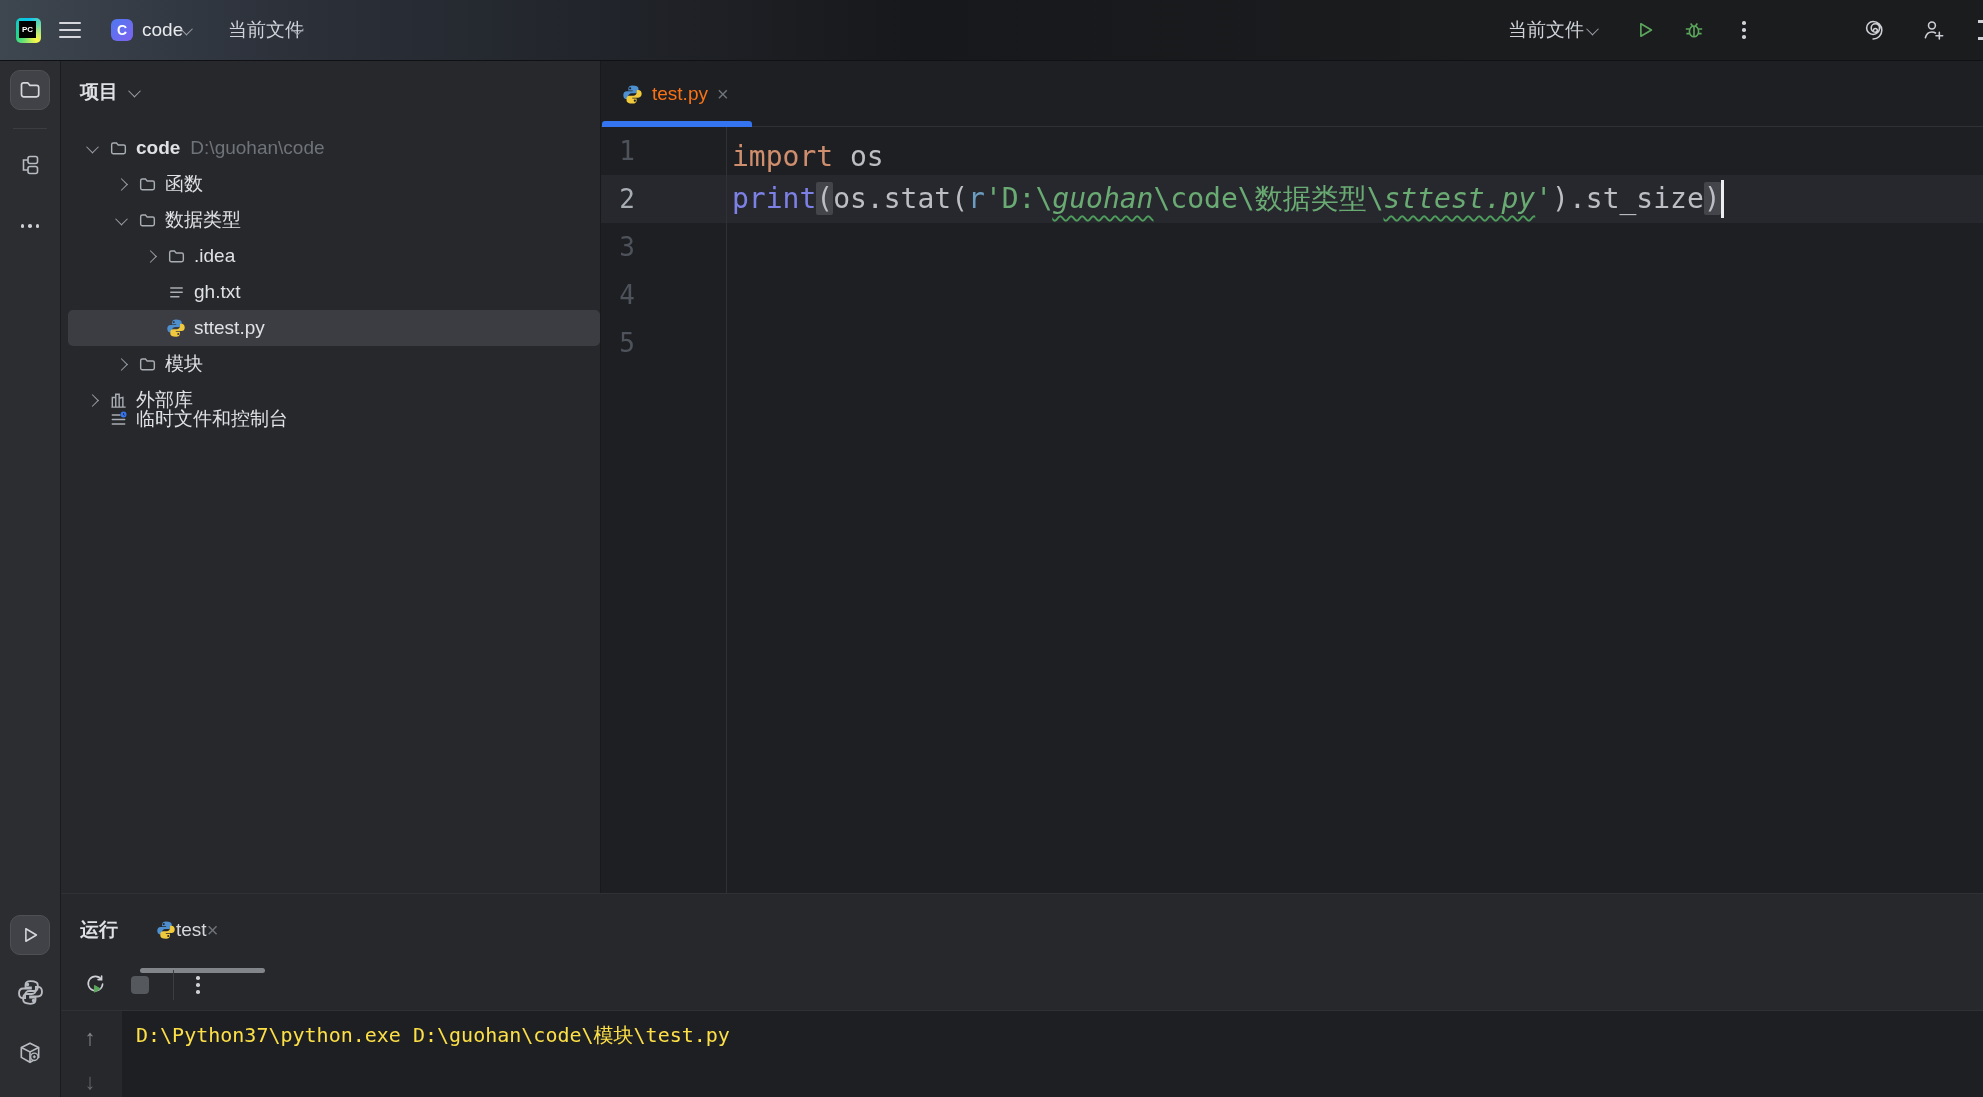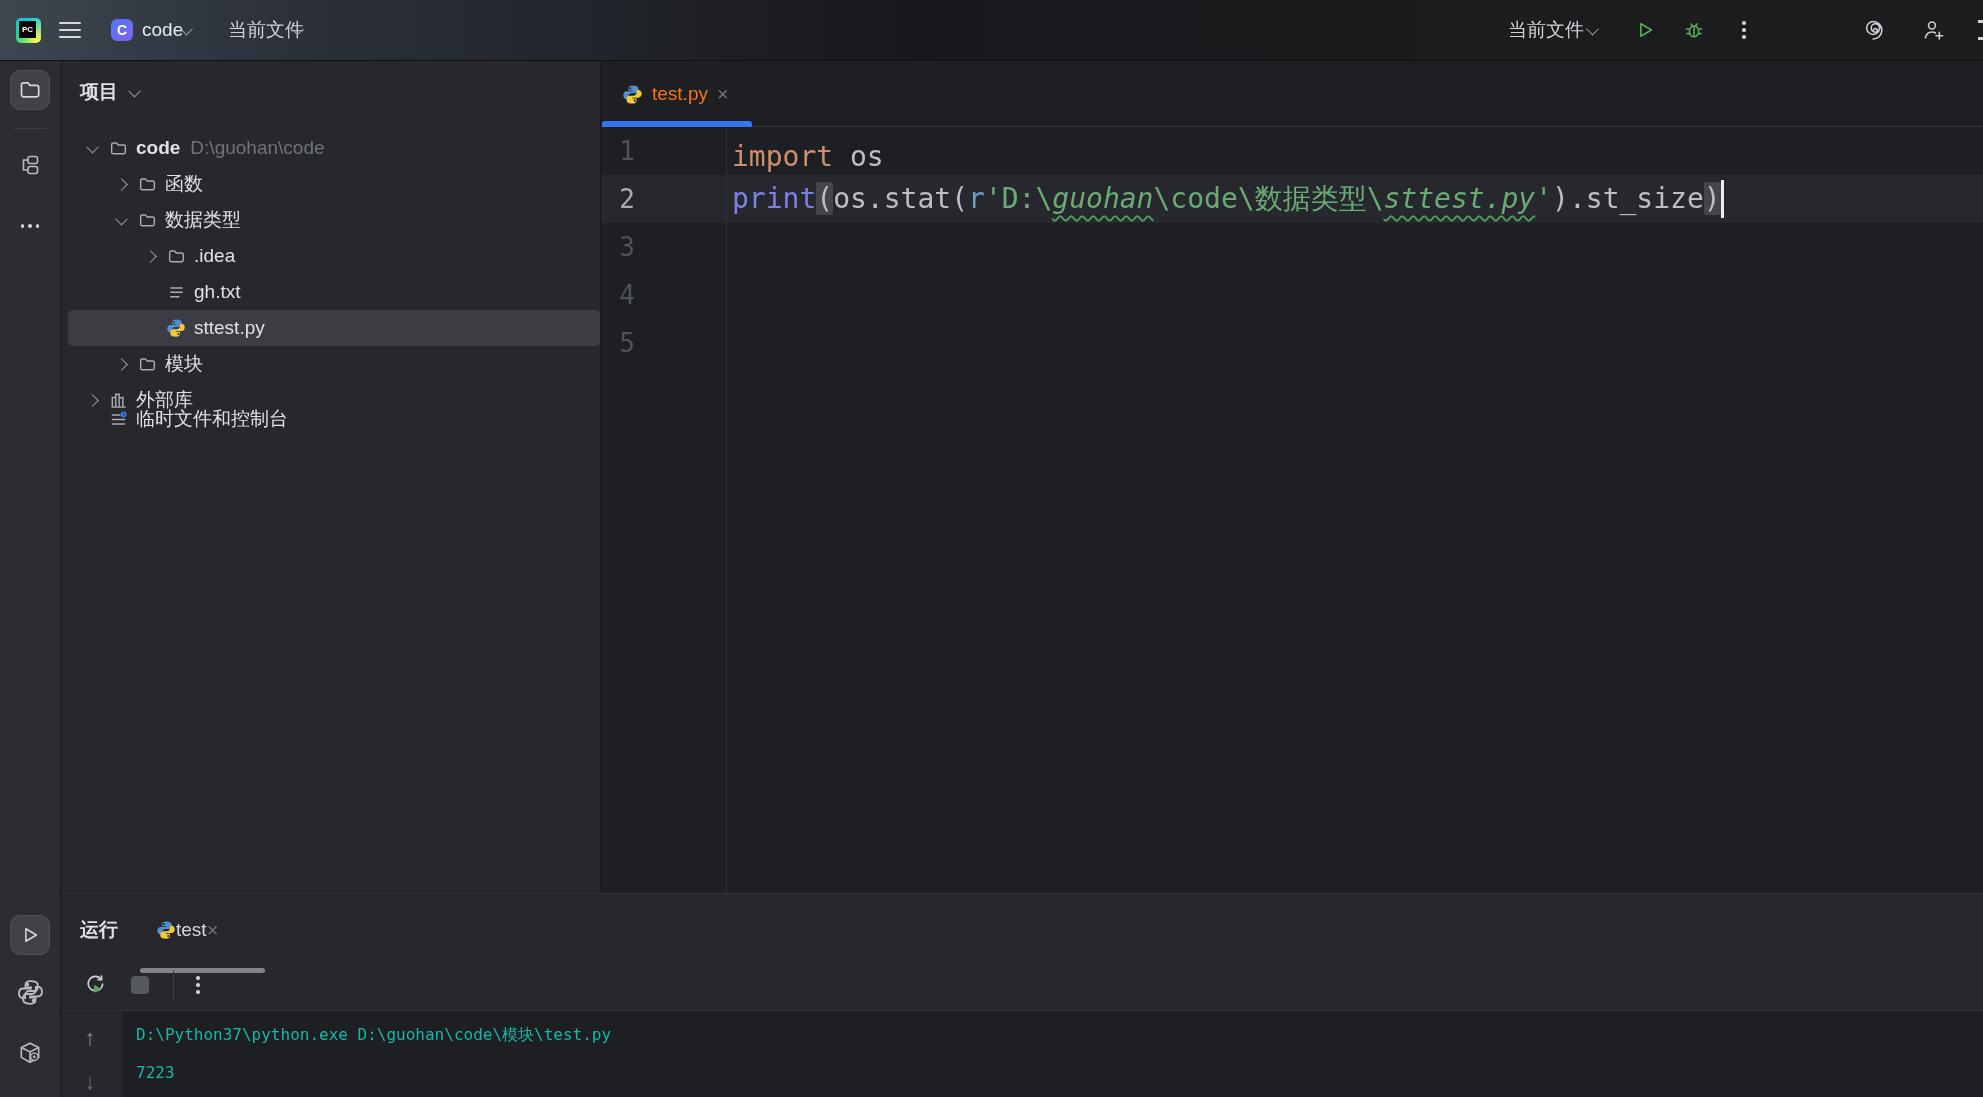--- a/index.html
+++ b/index.html
@@ -83,22 +83,22 @@
   #run-title { position:absolute; left:19px; top:20px; height:32px; display:flex; align-items:center; font-weight:bold; }
   #run-tab { position:absolute; left:79px; top:14px; width:125px; height:44px; display:flex; align-items:center; padding-left:16px; }
   #run-tab .underline { position:absolute; left:0; top:60px; width:125px; height:5px; background:#82858A; border-radius:2.5px; }
   #run-toolbar { position:absolute; left:0; top:66px; height:50px; display:flex; align-items:center; padding-left:22px; }
   #stop-btn { width:18px; height:18px; background:#55585D; border-radius:4px; margin-left:24px; }
   #run-toolbar .sep { width:1px; height:30px; background:#3B3D40; margin-left:24px; }
   #run-toolbar .dots-v { margin-left:22px; }
   #console { position:absolute; left:61px; right:0; top:116px; bottom:0; background:#1E1F22; border-top:1px solid #2F3134; }
   #console-gutter { position:absolute; left:0; width:61px; top:116px; bottom:0; border-top:1px solid #2F3134; color:#85888E; }
   #console-gutter .ar { position:absolute; left:17px; width:24px; text-align:center; font-size:22px; }
-  .console-line { white-space:pre; font-family:"DejaVu Sans Mono",monospace; font-size:16px;
-    line-height:38px; color:#14b8a6; }
+  .console-line { white-space:pre; font-family:"DejaVu Sans Mono",monospace; font-size:20px;
+    line-height:38px; color:#fde047; }
   #console-body { padding:5px 0 0 14px; }
 
   svg { display:block; }
 </style>
 </head>
 <body>
 
 <div id="titlebar">
   <div id="logo" class="abs">
     <div class="inner">PC</div>
@@ -371,16 +371,15 @@
         <i></i>
       </span>
   </div>
   <div id="console-gutter">
     <div class="ar" style="top:14px;">↑</div>
     <div class="ar" style="top:58px; color:#63666C;">↓</div>
   </div>
   <div id="console">
     <div id="console-body">
         <div class="console-line">D:\Python37\python.exe D:\guohan\code\模块\test.py</div>
-        <div class="console-line">7223</div>
       </div>
   </div>
 </div>
 
 </body></html>

